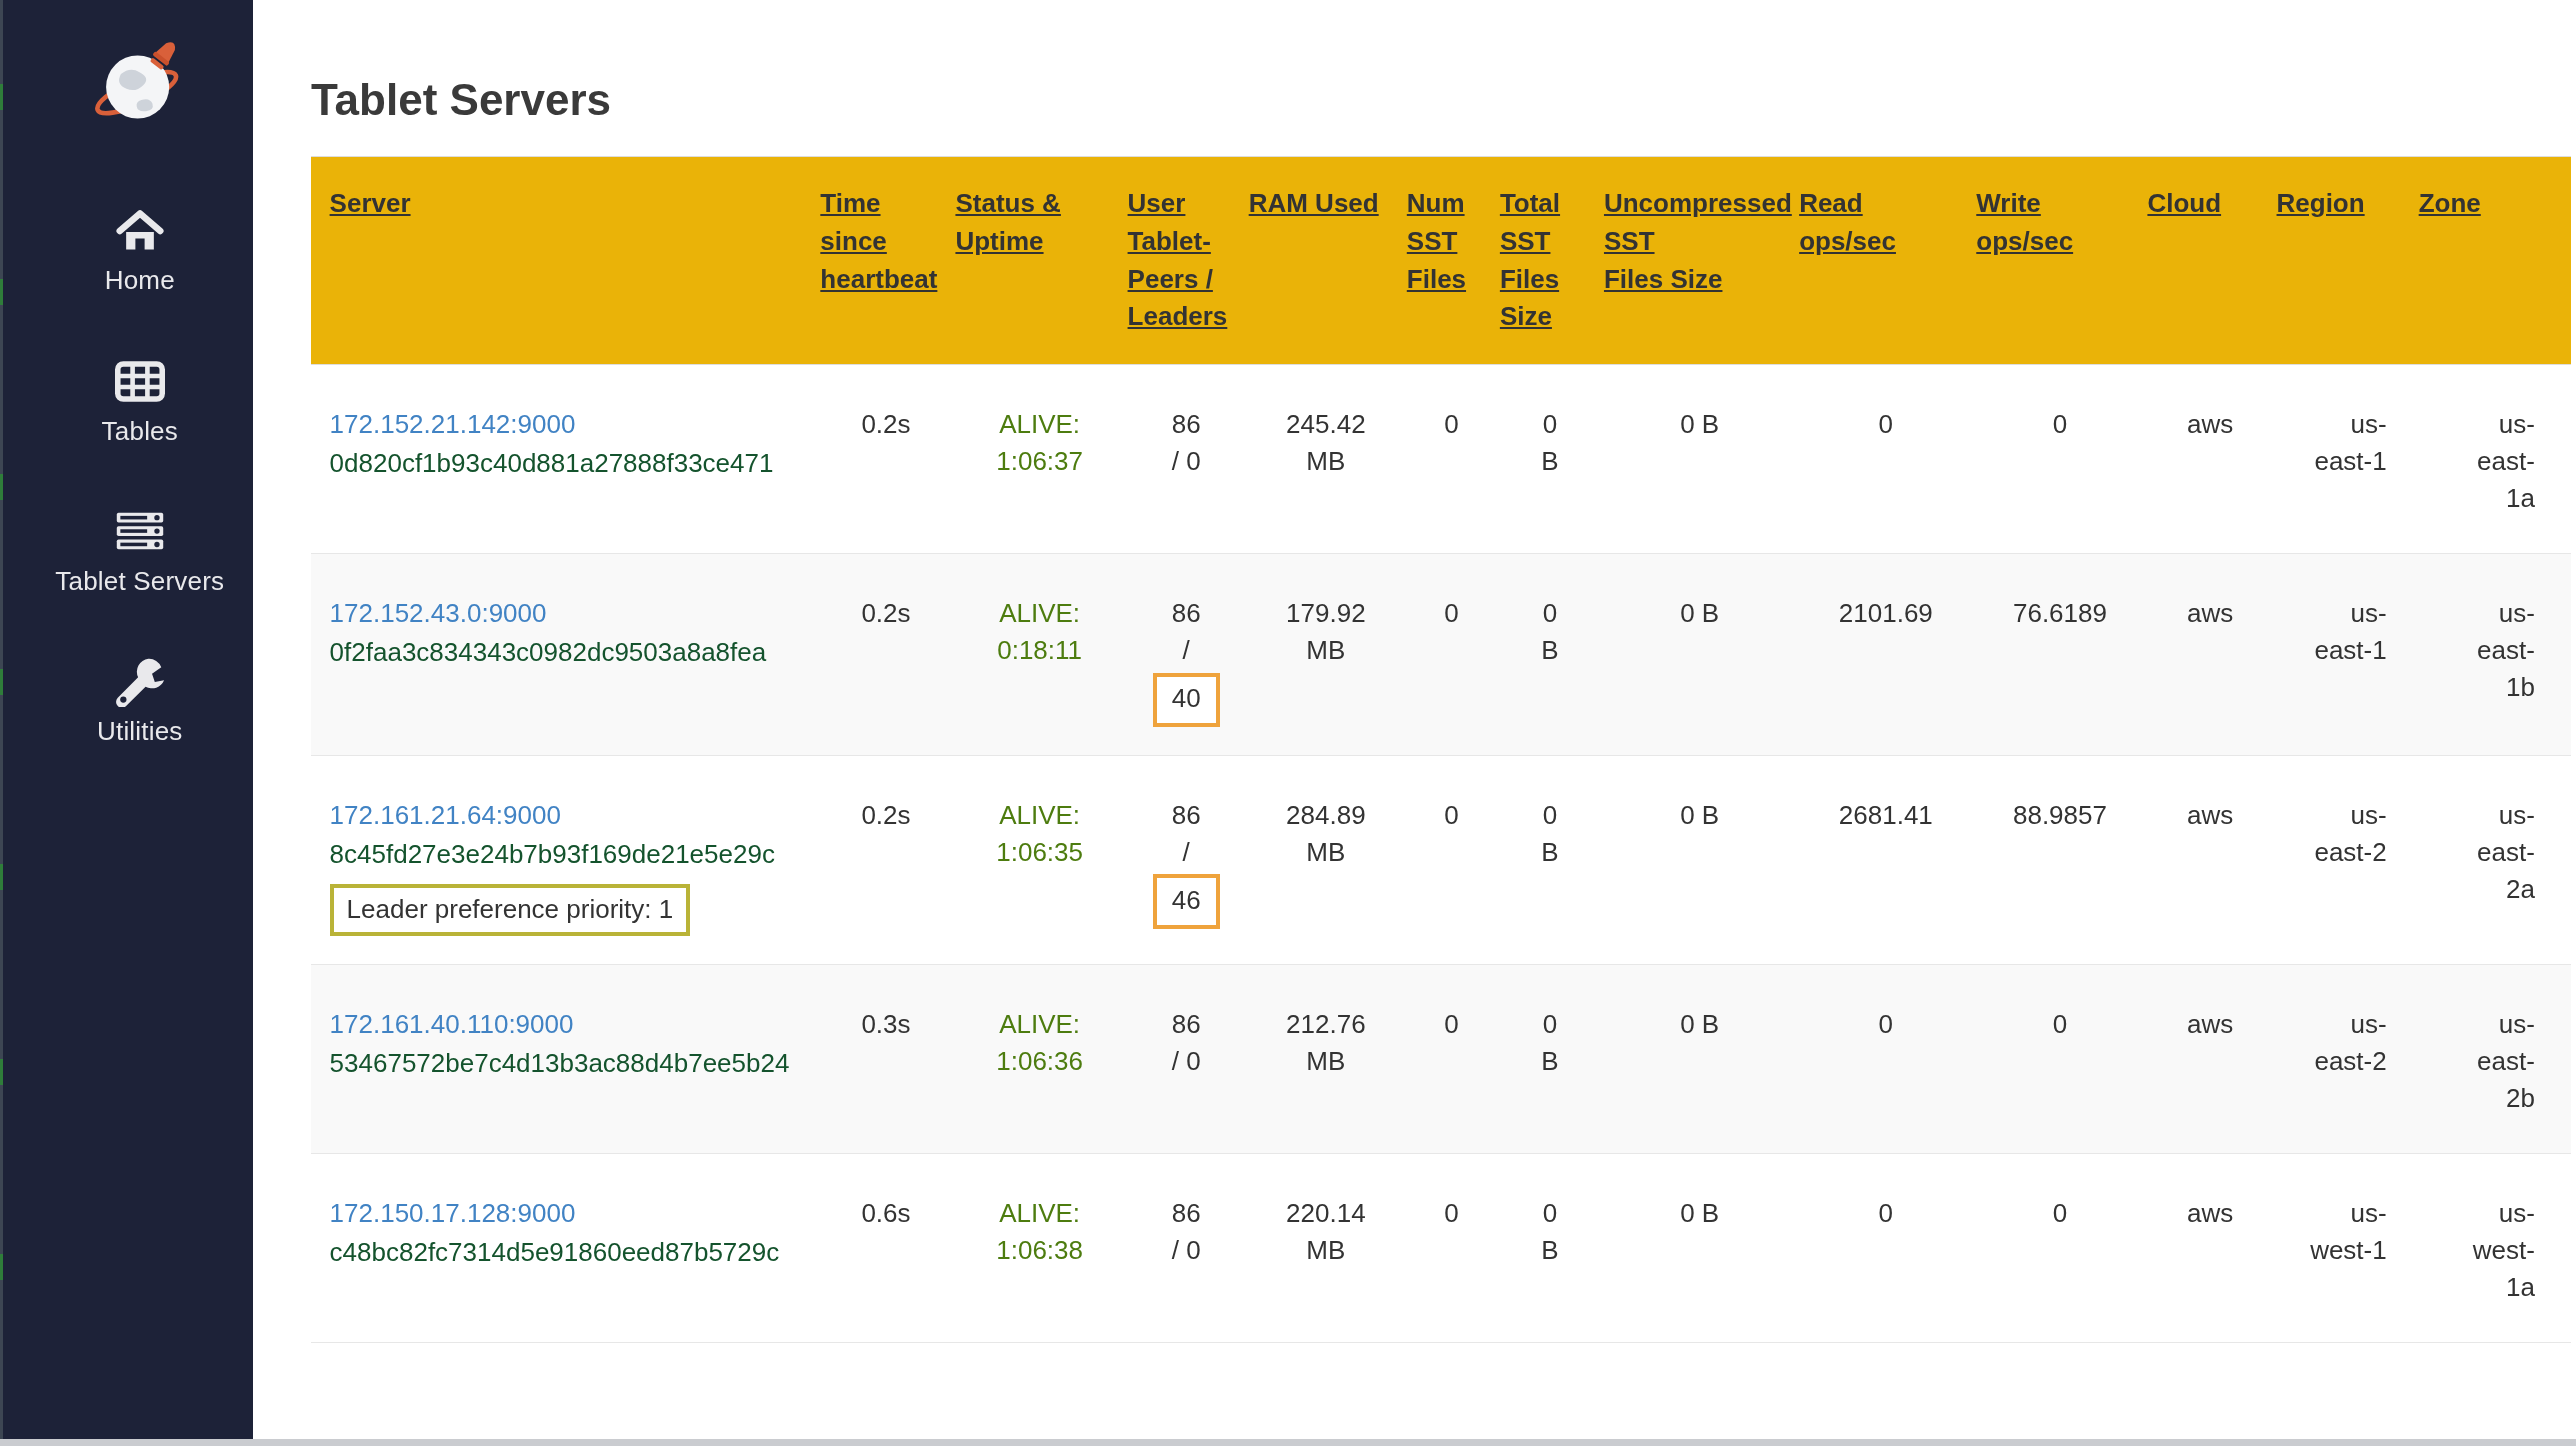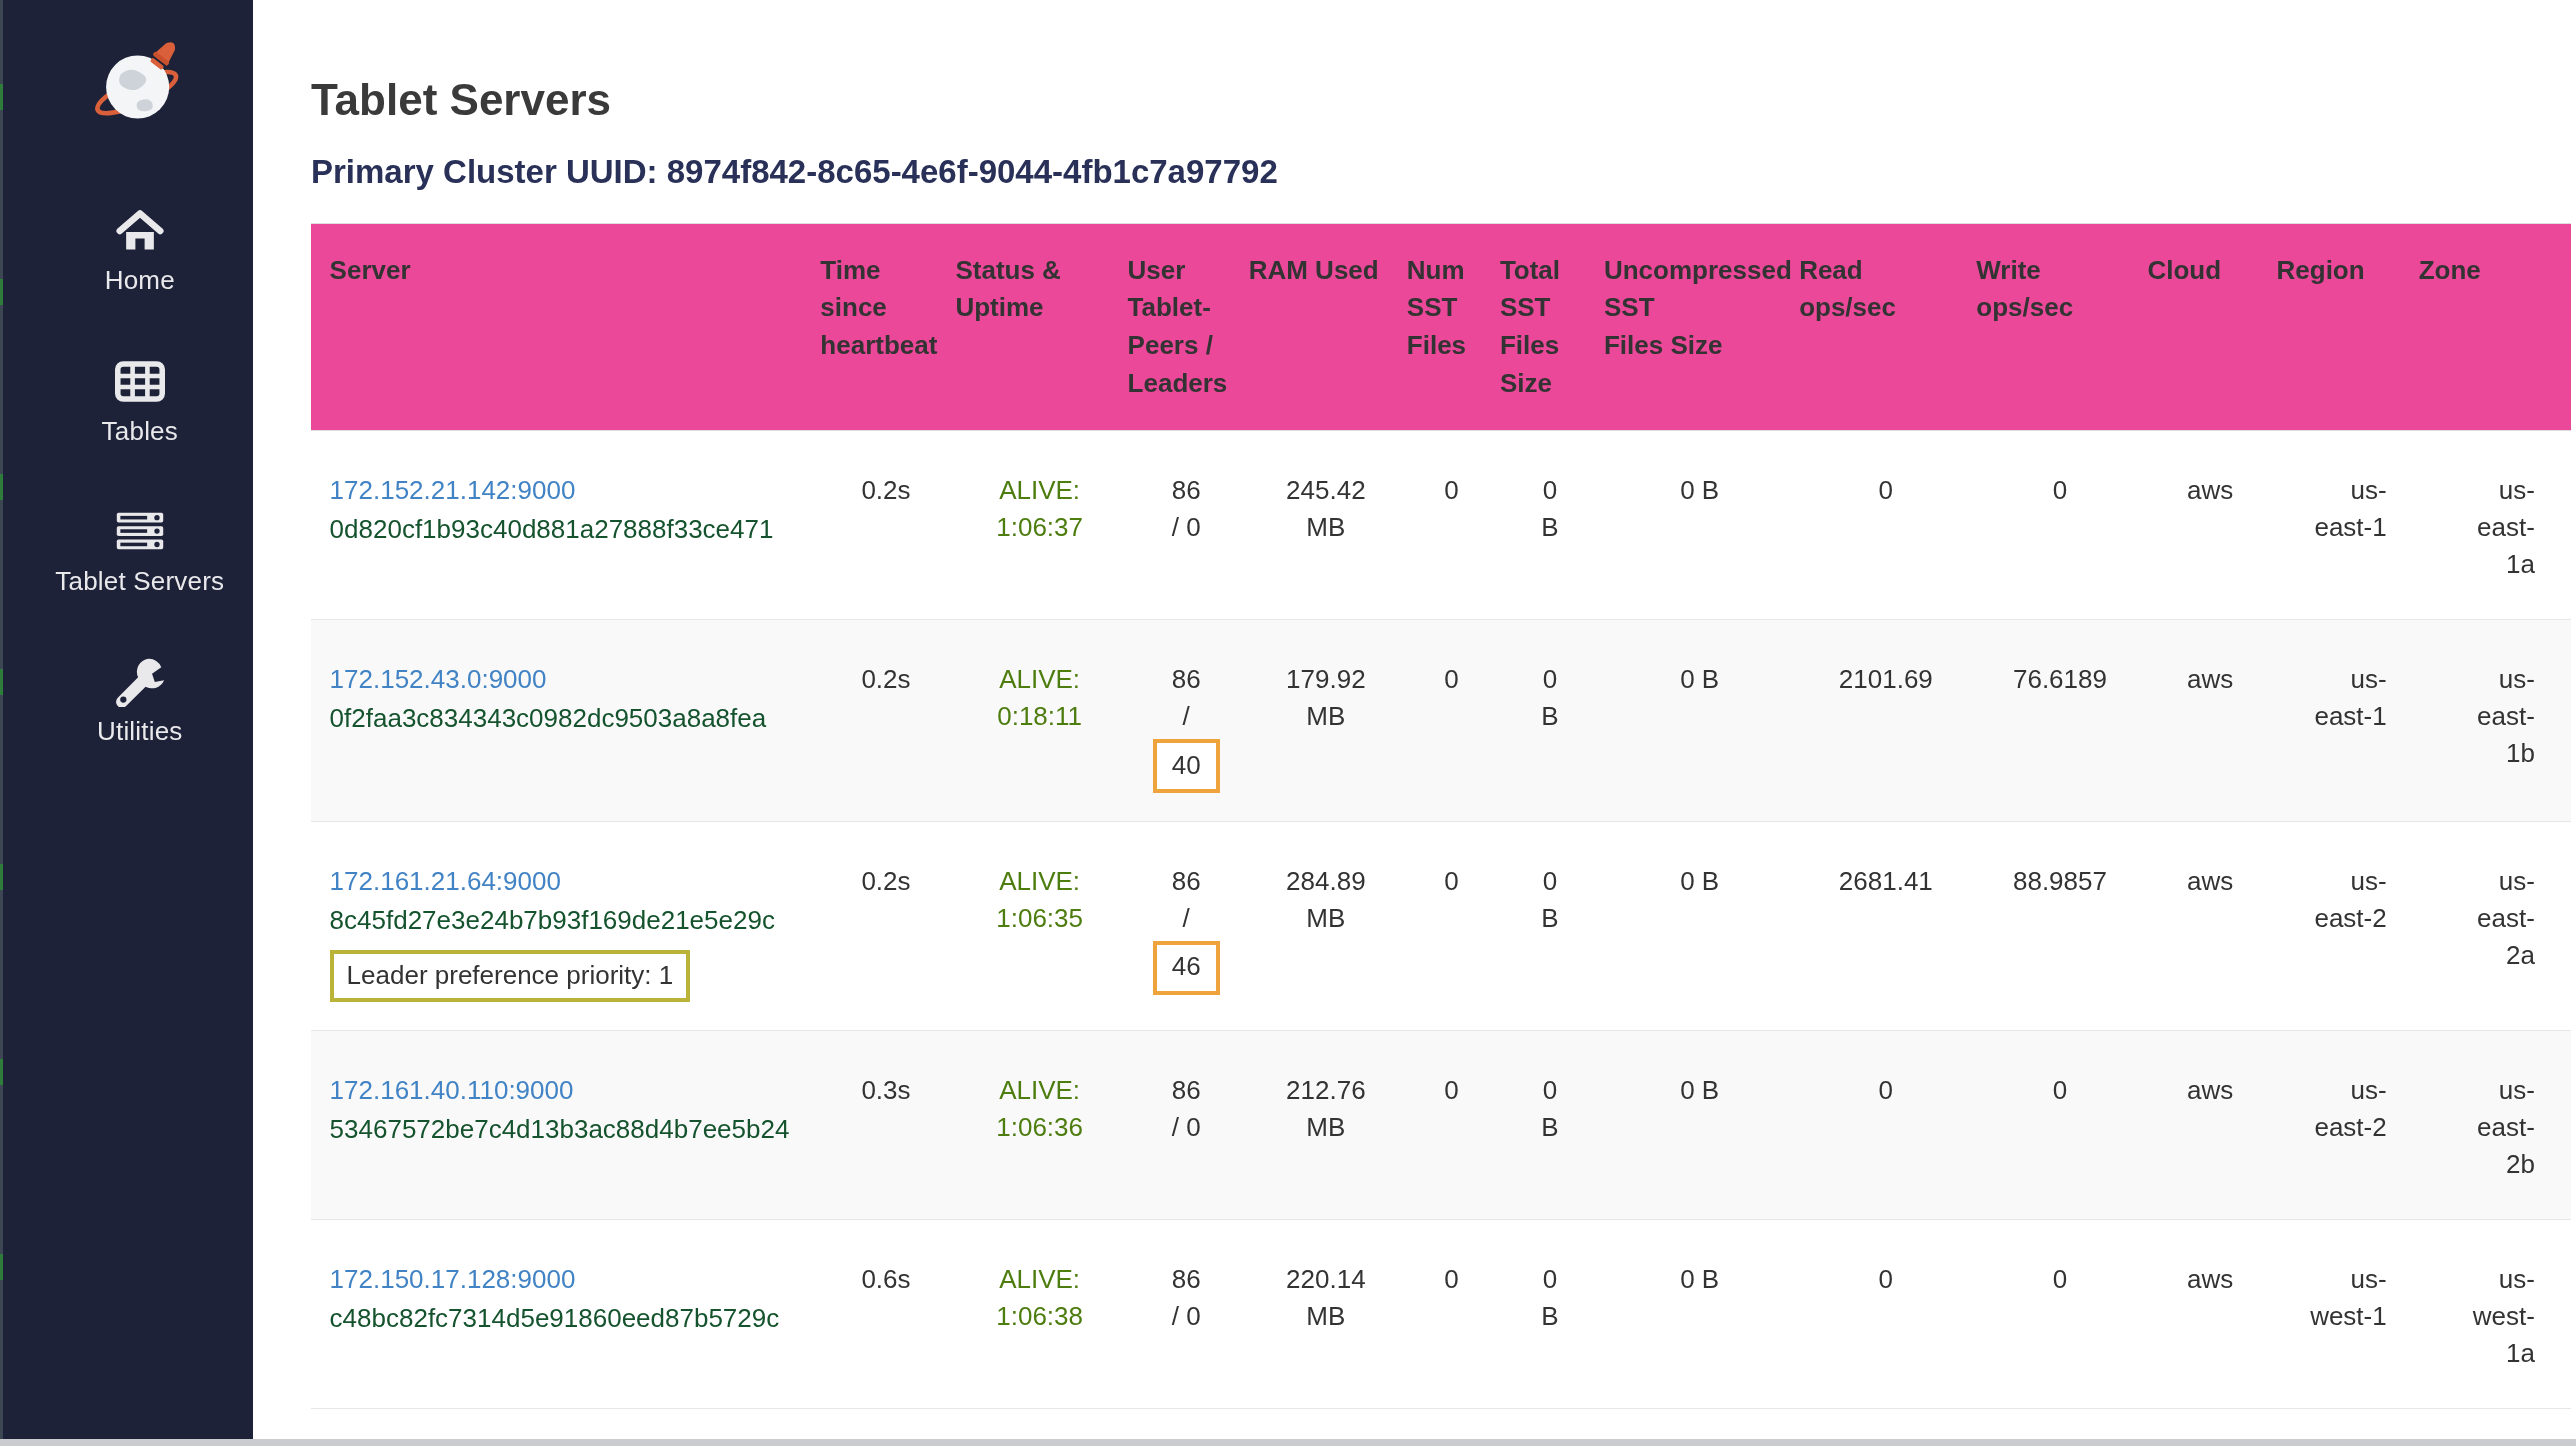--- a/index.html
+++ b/index.html
@@ -21,23 +21,23 @@
   .nav-item .icon { width:50px; height:50px; display:flex; align-items:center; justify-content:center; }
   .nav-item .lbl { margin-top:9.3px; font-size:26px; color:#e9e9ec; letter-spacing:0.2px; white-space:nowrap; }
 
   
   .main { position:absolute; left:253px; top:0; width:2323px; height:1439px;
           padding:76px 5.6px 0 58px; background:#fff; }
   h1.page-title { font-size:44px; font-weight:bold; color:#3a3a3a; line-height:1.1; }
   h2.cluster-uuid { margin-top:30px; font-size:33px; font-weight:bold; color:#2a3158; line-height:1.1; }
 
   table.tservers { margin-top:32px; width:2260px; border-collapse:collapse; table-layout:fixed; }
-  thead th { background:#ec4899; border-top:0.9px solid #ddd; border-bottom:0.9px solid #ddd;
+  thead th { background:#eab308; border-top:0.9px solid #ddd; border-bottom:0.9px solid #ddd;
              font-size:26px; font-weight:bold; color:#333; text-align:left;
-             vertical-align:top; padding:28px 7.4px 28px 1.9px; white-space:pre-line; line-height:1.45; }
+             vertical-align:top; padding:28px 7.4px 28px 1.9px; white-space:pre-line; line-height:1.45;text-decoration:underline; }
   thead th.first { padding-left:18.6px; }
   tbody td { font-size:26px; color:#333; vertical-align:top; text-align:center;
              padding:41px 5.6px 28px; line-height:1.42; border-bottom:0.9px solid #e7e7e7; height:189px; }
   tbody tr.stripe td { background:#f9f9f9; }
   td.cell-server { text-align:left; padding-left:18.6px; }
   a.server-link { color:#4183c4; text-decoration:none; }
   .uuid-line { color:#14532d; margin-top:1.9px; }
   .note-box { display:inline-block; margin-top:11.2px; border:4.7px solid #b9b337;
               background:#fff; padding:2.8px 13px 4.7px; color:#333; }
   .green { color:#4d7c0f; }
@@ -119,21 +119,20 @@
             <circle cx="9" cy="46" r="3.4" fill="#1d2238"></circle>
           </svg>
         </span>
         <span class="lbl">Utilities</span>
       </div>
     </div>
   </div>
 
   <div class="main">
     <h1 class="page-title">Tablet Servers</h1>
-    <h2 class="cluster-uuid">Primary Cluster UUID: 8974f842-8c65-4e6f-9044-4fb1c7a97792</h2>
 
     <table class="tservers">
       <colgroup>
         <col style="width:507px">
           <col style="width:135px">
           <col style="width:172px">
         <col style="width:121px">
           <col style="width:158px">
           <col style="width:93px">
         <col style="width:104px">

